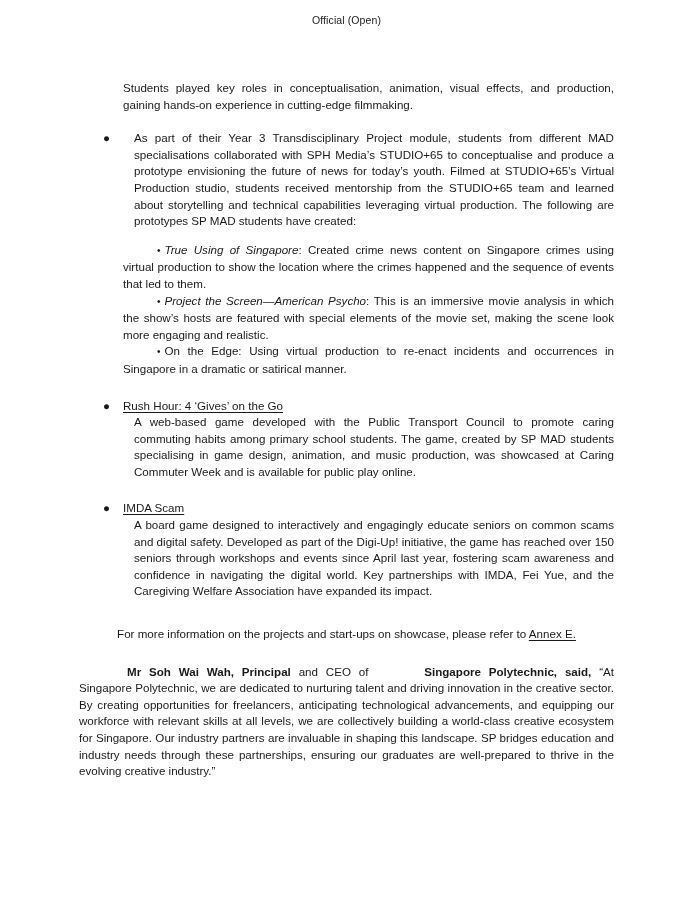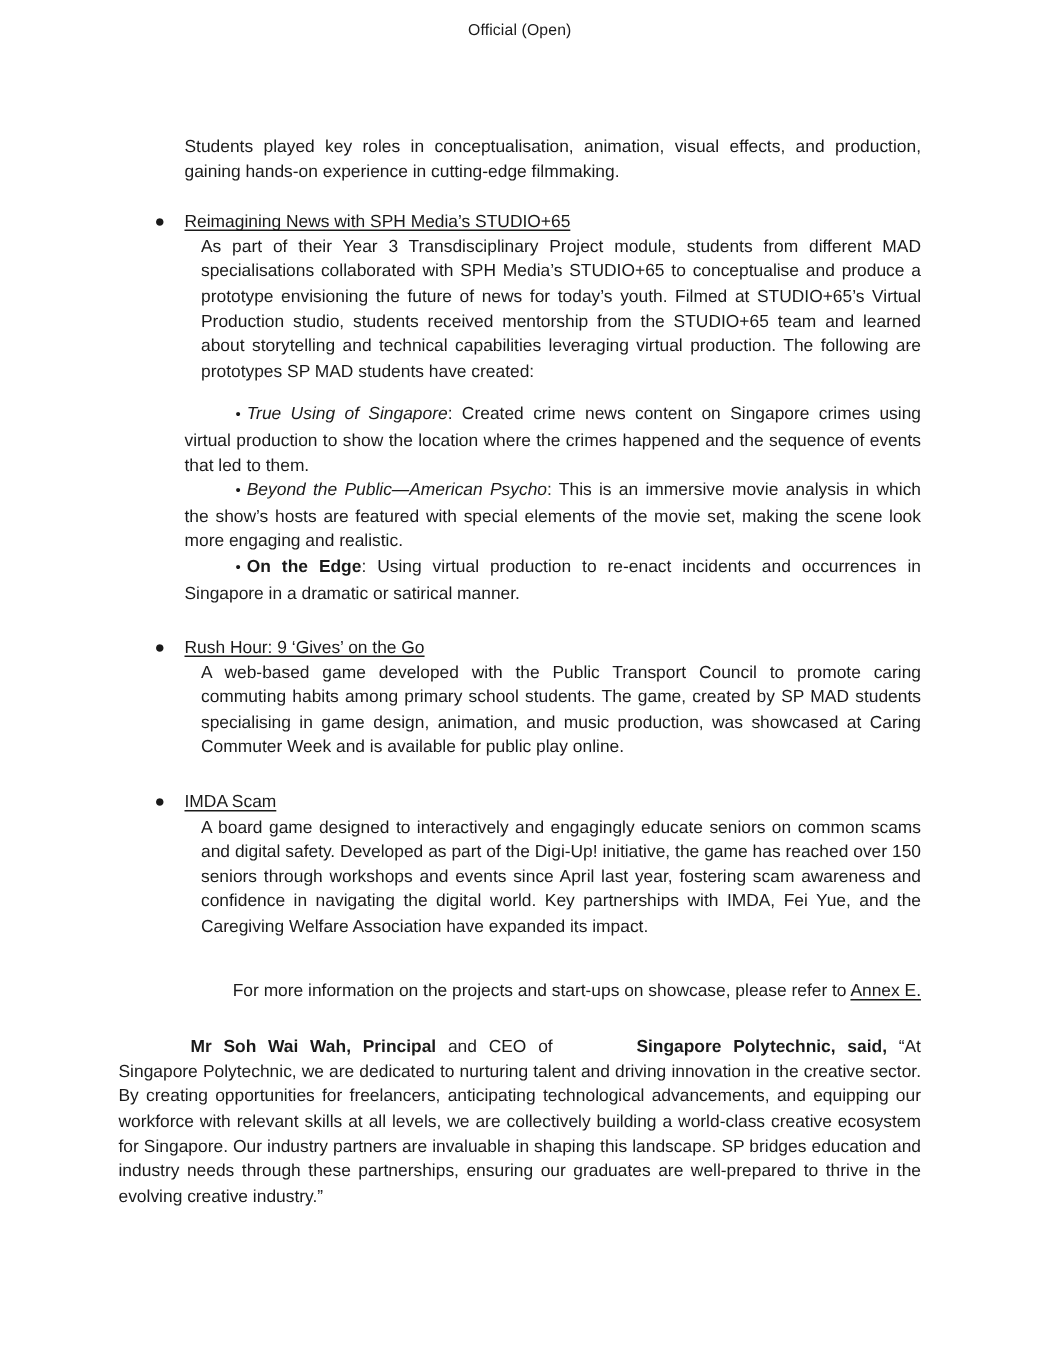--- a/index.html
+++ b/index.html
@@ -33,21 +33,21 @@
     text-align: center;
     font-size: 10.5px;
     line-height: 13px;
     color: #1a1a1a;
     letter-spacing: 0.1px;
   }
 
   
   .doc-body {
     position: absolute;
-    top: 90px;
+    top: 80px;
     left: 79px;
     width: 535px;   
   }
 
   
   p {
     margin: 0;
     font-size: 11.6px;
     line-height: 16.6px;
     text-align: justify;
@@ -114,28 +114,27 @@
   }
   .sub-item .sub-dot {
     font-size: 10px;
     margin-right: 4px;
   }
   .sub-title-italic {
     font-style: italic;
   }
   .sub-title-plain {
     font-style: normal;
-    font-weight: bold;
   }
 
   
   .annex-para {
     margin-top: 26px;
     width: 535px;
-    text-align: right;
+    text-align: center;
   }
   .annex-link {
     text-decoration: underline;
     text-underline-offset: 1.5px;
     text-decoration-thickness: 1px;
   }
   .quote-para {
     margin-top: 21px;
     width: 535px;
   }
@@ -152,39 +151,38 @@
   <div class="doc-header">Official (Open)</div>
 
   <div class="doc-body">
 
     <p class="intro-para">Students played key roles in conceptualisation, animation, visual effects, and production, gaining hands-on experience in cutting-edge filmmaking.</p>
 
     <ul class="bullet-list">
 
       <li class="bullet-item">
         <span class="bullet-dot">●</span>
-        <div class="bullet-heading">Reimagining News with SPH Media’s STUDIO+65</div>
         <div class="bullet-para">As part of their Year 3 Transdisciplinary Project module, students from different MAD specialisations collaborated with SPH Media’s STUDIO+65 to conceptualise and produce a prototype envisioning the future of news for today’s youth. Filmed at STUDIO+65’s Virtual Production studio, students received mentorship from the STUDIO+65 team and learned about storytelling and technical capabilities leveraging virtual production. The following are prototypes SP MAD students have created:</div>
 
         <ul class="sub-list">
           <li class="sub-item">
             <span class="sub-dot">•</span><span class="sub-title-italic">True Using of Singapore</span><span>: Created crime news content on Singapore crimes using virtual production to show the location where the crimes happened and the sequence of events that led to them.</span>
           </li>
           <li class="sub-item">
-            <span class="sub-dot">•</span><span class="sub-title-italic">Beyond the Public—American Psycho</span><span>: This is an immersive movie analysis in which the show’s hosts are featured with special elements of the movie set, making the scene look more engaging and realistic.</span>
+            <span class="sub-dot">•</span><span class="sub-title-italic">Project the Screen—American Psycho</span><span>: This is an immersive movie analysis in which the show’s hosts are featured with special elements of the movie set, making the scene look more engaging and realistic.</span>
           </li>
           <li class="sub-item">
             <span class="sub-dot">•</span><span class="sub-title-plain">On the Edge</span><span>: Using virtual production to re-enact incidents and occurrences in Singapore in a dramatic or satirical manner.</span>
           </li>
         </ul>
       </li>
 
       <li class="bullet-item" style="margin-top:20px;">
         <span class="bullet-dot">●</span>
-        <div class="bullet-heading">Rush Hour: 9 ‘Gives’ on the Go</div>
+        <div class="bullet-heading">Rush Hour: 4 ‘Gives’ on the Go</div>
         <div class="bullet-para">A web-based game developed with the Public Transport Council to promote caring commuting habits among primary school students. The game, created by SP MAD students specialising in game design, animation, and music production, was showcased at Caring Commuter Week and is available for public play online.</div>
       </li>
 
       <li class="bullet-item" style="margin-top:20px;">
         <span class="bullet-dot">●</span>
         <div class="bullet-heading">IMDA Scam</div>
         <div class="bullet-para">A board game designed to interactively and engagingly educate seniors on common scams and digital safety. Developed as part of the Digi-Up! initiative, the game has reached over 150 seniors through workshops and events since April last year, fostering scam awareness and confidence in navigating the digital world. Key partnerships with IMDA, Fei Yue, and the Caregiving Welfare Association have expanded its impact.</div>
       </li>
 
     </ul>

